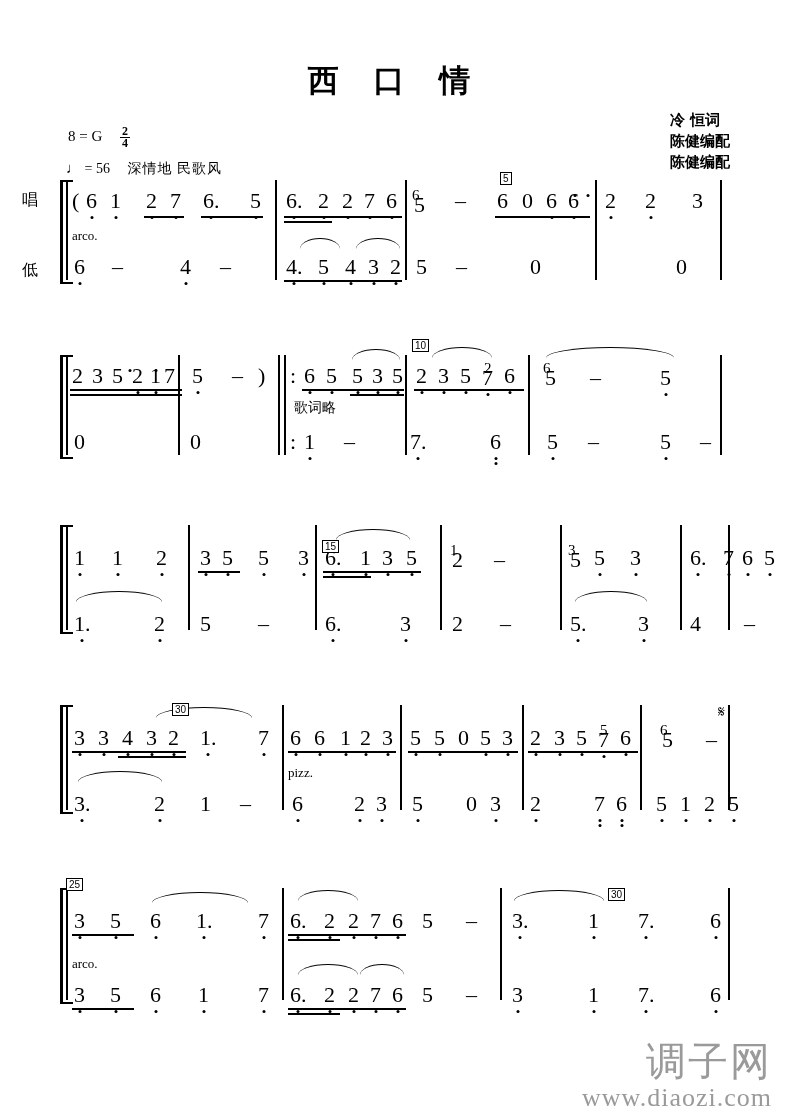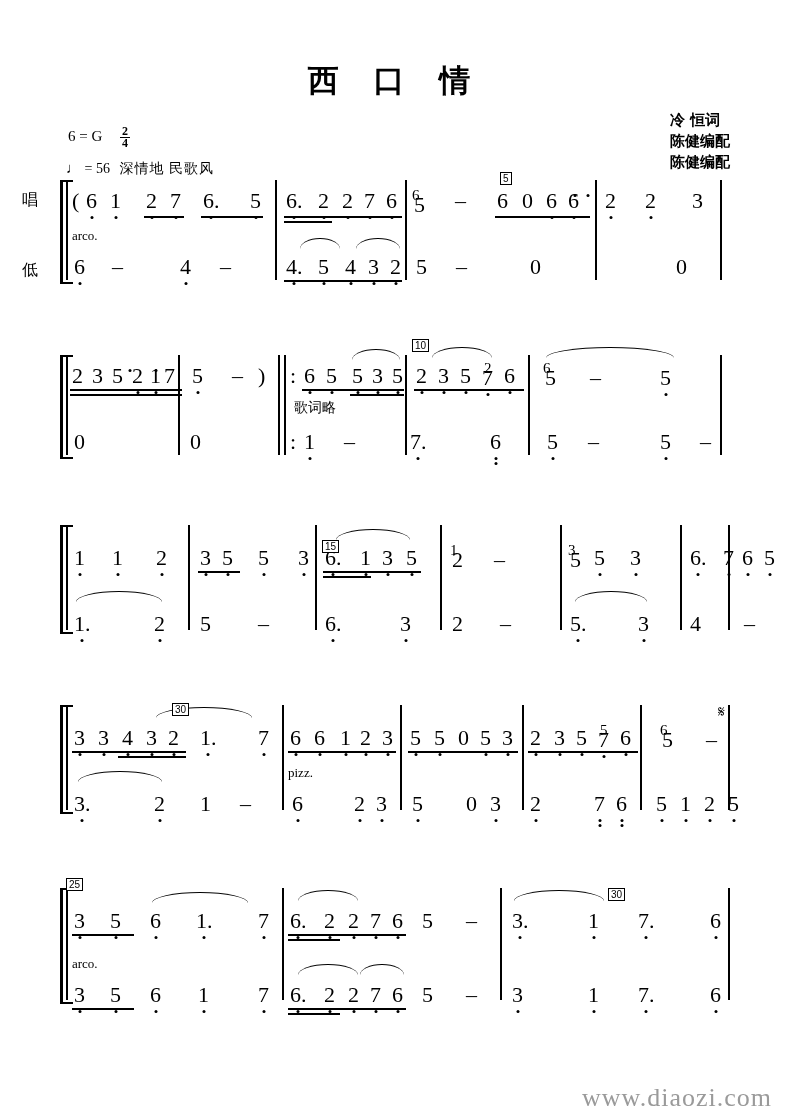--- a/index.html
+++ b/index.html
@@ -89,21 +89,21 @@
   .keysig .frac .num { display:block; border-bottom: 1px solid #000; padding: 0 2px;}
   .keysig .frac .den { display:block; padding: 0 2px;}
   .tempo {
     position: absolute;
     top: 160px;
     left: 66px;
     font-size: 14px;
     white-space: nowrap;
   }
   .tempo .note { font-size: 15px; }
-  .tempo .style { margin-left: 6px; letter-spacing: 1px; font-size:14px;}
+  .tempo .style { margin-left: 14px; letter-spacing: 1px; font-size:14px;}
 
   
   .system {
     position: absolute;
     left: 60px;
     width: 672px;
   }
   .brace {
     position: absolute;
     left: 0;
@@ -228,21 +228,21 @@
 
   <div class="title">西 口 情</div>
 
   <div class="credits">
     <div>冷  恒词</div>
     <div>陈健编配</div>
     <div>陈健编配</div>
   </div>
 
   <div class="keysig">
-    <span>6 = G</span>
+    <span>8 = G</span>
     <span class="frac">
       <span class="num">2</span>
       <span class="den">4</span>
     </span>
   </div>
   <div class="tempo">
     <span class="note">♩</span>
     <span>= 56</span>
     <span class="style">深情地 民歌风</span>
   </div>
@@ -575,16 +575,17 @@
     <div class="n" style="left:362px;top:104px;">5</div>
     <div class="n" style="left:406px;top:104px;">–</div>
     <div class="n dotD" style="left:452px;top:104px;">3</div>
     <div class="n dotD" style="left:528px;top:104px;">1</div>
     <div class="n dotD" style="left:578px;top:104px;">7.</div>
     <div class="n dotD" style="left:650px;top:104px;">6</div>
   </div>
 
 
   <div class="watermark">
+    <div class="wm-cn">调子网</div>
     <div class="wm-url">www.diaozi.com</div>
   </div>
 
 </div>
 
 </body></html>

